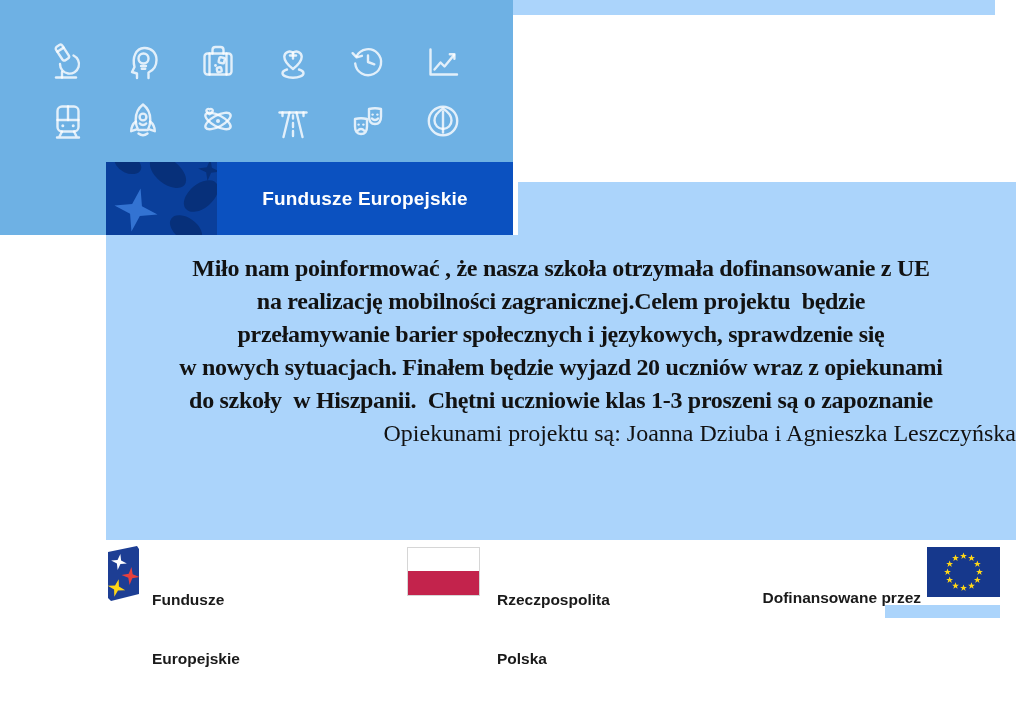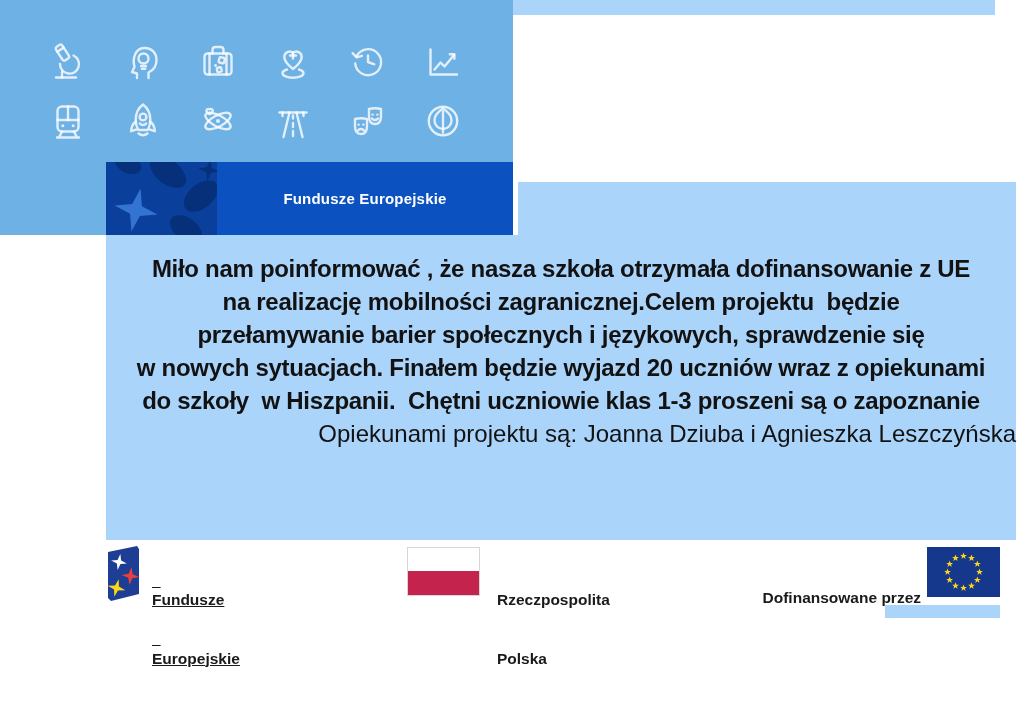--- a/index.html
+++ b/index.html
@@ -28,34 +28,34 @@
 
   
   .fe-banner{
     left:106px;top:162px;width:407px;height:73px;
     background:var(--banner-blue);border-right:5px solid #ffffff;
     display:flex;align-items:stretch;
   }
   .fe-banner-mark{width:111px;height:73px;flex:0 0 auto;}
   .fe-banner-label{
     flex:1;display:flex;align-items:center;justify-content:center;
-    color:#ffffff;font-weight:bold;font-size:15px;letter-spacing:.2px;white-space:pre;
-  }
-
-  
-  .announce{left:106px;top:252px;width:910px;text-align:center;color:var(--text-dark);z-index:5;}
+    color:#ffffff;font-weight:bold;font-size:19px;letter-spacing:.2px;white-space:pre;
+  }
+
+  
+  .announce{left:106px;top:252px;width:910px;text-align:center;color:var(--text-dark);z-index:5;font-family:Liberation Serif, serif;}
   .announce .line{
     white-space:pre;line-height:33px;font-size:24px;font-weight:bold;letter-spacing:-0.3px;
   }
   .announce .line.regular{font-weight:normal;letter-spacing:0;text-align:right;}
 
   
   .footer-label{font-size:15.5px;line-height:19.5px;font-weight:bold;color:#1a1a1a;white-space:pre;}
   .fe-flag{left:104px;top:544px;width:38px;height:58px;}
-  .fe-text{left:152px;top:551px;text-decoration:underline;}
+  .fe-text{left:152px;top:551px;}
   .pl-flag{left:407px;top:547px;width:73px;height:49px;border:1px solid #d6d6d6;box-sizing:border-box;background:#ffffff;}
   .pl-flag .red{position:absolute;left:0;bottom:0;width:100%;height:51%;background:var(--poland-red);}
   .pl-text{left:497px;top:551px;}
   .eu-text{right:103px;top:549px;text-align:right;}
   .eu-flag{left:927px;top:547px;width:73px;height:50px;}
   .strip-bottom{left:885px;top:605px;width:115px;height:13px;background:var(--panel-light-blue);}
 </style>
 </head>
 <body>
 

